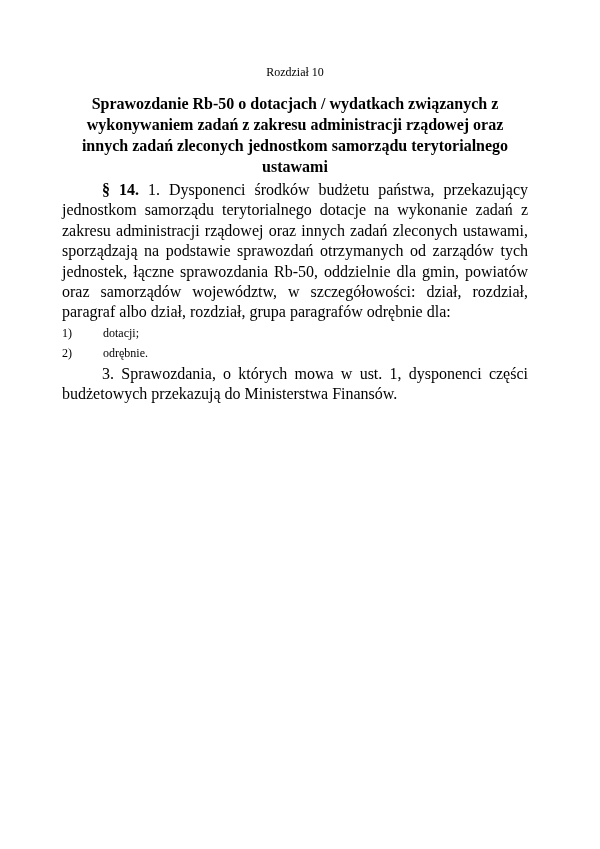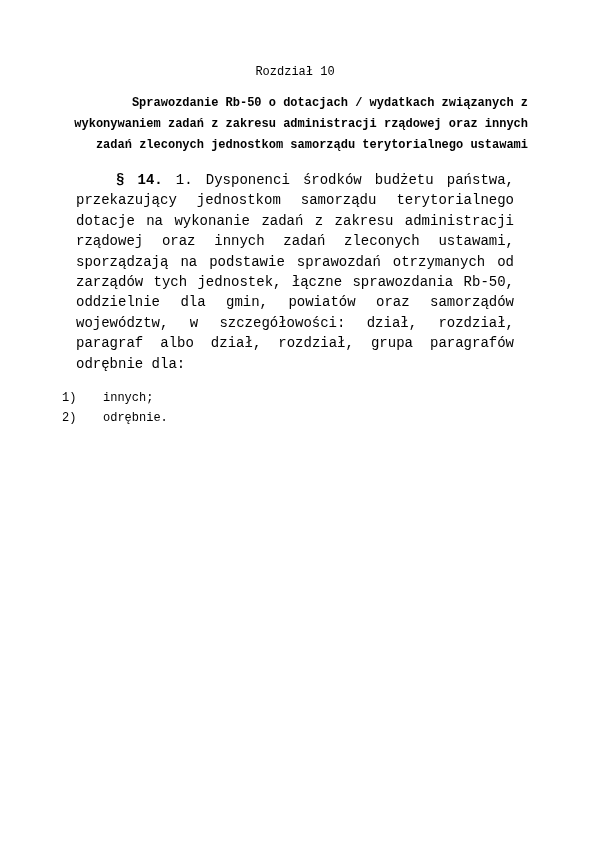--- a/index.html
+++ b/index.html
@@ -6,48 +6,48 @@
     margin: 0;
     padding: 0;
     background: #ffffff;
   }
   .page {
     position: relative;
     width: 600px;
     height: 849px;
     background: #ffffff;
     color: #000000;
-    font-family: Liberation Mono, monospace;
+    font-family: Liberation Serif, serif;
     box-sizing: border-box;
     padding: 62px 72px 7px 62px;
     overflow: hidden;
   }
   .chapter-heading {
     font-size: 12px;
     line-height: 21px;
     text-align: center;
     margin: 0;
     font-weight: normal;
   }
   .doc-title {
-    font-size: 12px;
+    font-size: 16px;
     line-height: 21px;
     font-weight: bold;
-    text-align: right;
+    text-align: center;
     margin: 10px 0 0 0;
   }
   .body-block {
     margin-top: 3px;
   }
   .par {
-    font-size: 14px;
+    font-size: 16px;
     line-height: 20.4px;
     text-align: justify;
     text-indent: 40px;
-    margin: 14px;
+    margin: 0;
   }
   .par .sec-marker {
     font-weight: bold;
   }
   .list-item {
     position: relative;
     font-size: 12px;
     line-height: 20.4px;
     padding-left: 41px;
     margin: 0;
@@ -66,25 +66,26 @@
   <p class="chapter-heading">Rozdział 10</p>
 
   <p class="doc-title">Sprawozdanie Rb-50 o dotacjach / wydatkach związanych z wykonywaniem zadań z zakresu administracji rządowej oraz innych zadań zleconych jednostkom samorządu terytorialnego ustawami</p>
 
   <div class="body-block">
 
     <p class="par"><span class="sec-marker">§ 14.</span> <span>1. Dysponenci środków budżetu państwa, przekazujący jednostkom samorządu terytorialnego dotacje na wykonanie zadań z zakresu administracji rządowej oraz innych zadań zleconych ustawami, sporządzają na podstawie sprawozdań otrzymanych od zarządów tych jednostek, łączne sprawozdania Rb-50, oddzielnie dla gmin, powiatów oraz samorządów województw, w szczegółowości: dział, rozdział, paragraf albo dział, rozdział, grupa paragrafów odrębnie dla:</span></p>
 
     <div class="list-item">
       <span class="marker">1)</span>
-      <span>innych;</span>
+      <span>dotacji;</span>
     </div>
 
     <div class="list-item">
       <span class="marker">2)</span>
       <span>odrębnie.</span>
     </div>
 
 
+    <p class="par">3. Sprawozdania, o których mowa w ust. 1, dysponenci części budżetowych przekazują do Ministerstwa Finansów.</p>
 
   </div>
 
 </div>
 
 </body></html>

